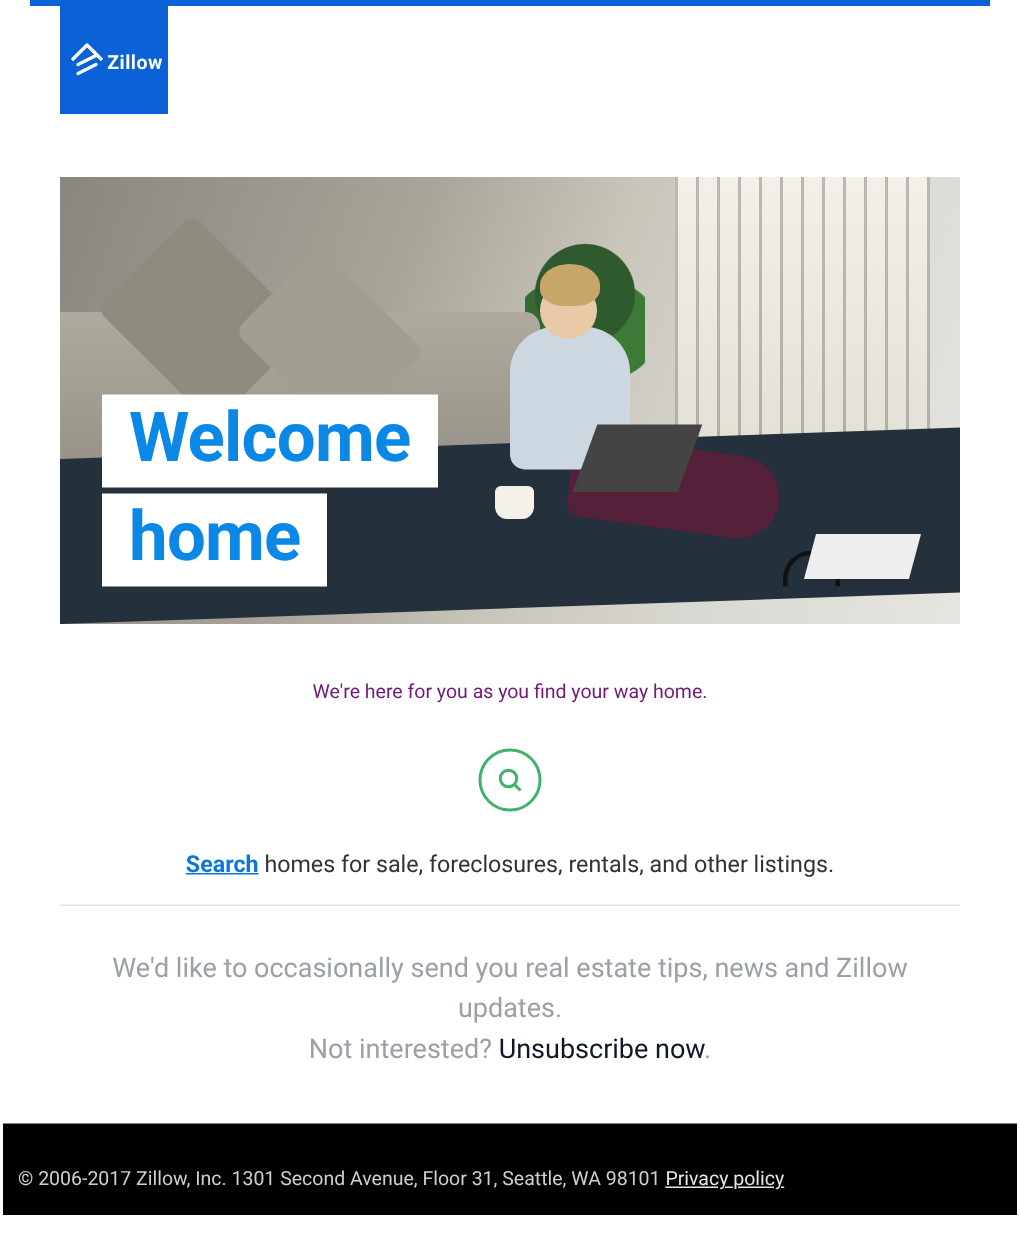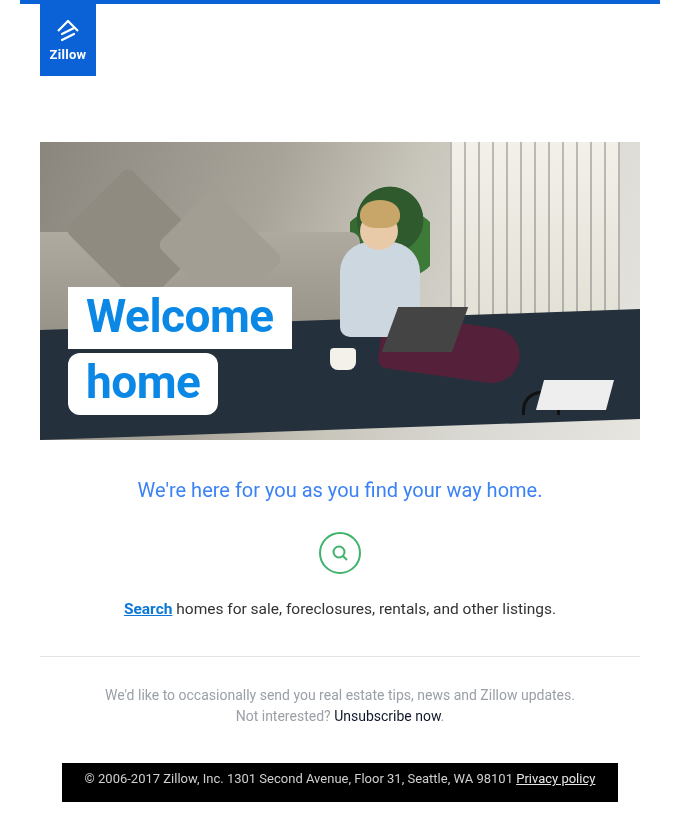--- a/index.html
+++ b/index.html
@@ -10,40 +10,40 @@
     width: 680px;
     margin: 0 auto;
   }
   .container {
     border-top: 4px solid #0b62d6;
     padding: 0 20px;
     width: 640px;
     margin: 0 auto;
   }
   .logo-block {
-    width: 56px;
+    width: 72px;
     height: 72px;
     background: #0b62d6;
     color: #fff;
     display: flex;
-    flex-direction: column;
+    flex-direction: row;
     align-items: center;
     justify-content: center;
     margin-left: 0;
     padding: 8px 0;
   }
   .logo-block svg { display: block; }
   .logo-text {
     font-size: 13px;
     font-weight: 700;
     margin-top: 4px;
     letter-spacing: 0.3px;
   }
   .hero {
-    margin-top: 66px;
+    margin-top: 42px;
     position: relative;
     background: #22c55e;
     height: 298px;
     overflow: hidden;
   }
   .hero-scene {
     position: absolute;
     inset: 0;
     background: linear-gradient(110deg, #8a867e 0%, #a9a49a 35%, #c8c5bb 55%, #d9d8d2 75%, #e6e5df 100%);
   }
@@ -204,34 +204,33 @@
     color: #0b88e6;
     font-weight: 700;
     font-size: 46px;
     line-height: 1;
     padding: 6px 18px 10px 18px;
     margin-bottom: 4px;
     letter-spacing: -0.5px;
   }
   .headline-line2 {
     display: inline-block;
-    border-radius: 12px;
   }
   .subhead {
     text-align: center;
-    font-size: 20px;
-    color: #3b82f6;
+    font-size: 13px;
+    color: #701a75;
     margin: 38px 0 30px;
   }
   .feature-row {
     display: flex;
     justify-content: flex-end;
     gap: 0;
     padding: 0 4px;
-    margin-bottom: 36px;
+    margin-bottom: 16px;
   }
   .feature {
     flex: 1;
     text-align: center;
     padding: 0 8px;
   }
   .feature .icon-circle {
     width: 42px;
     height: 42px;
     border: 2px solid #3fb36b;
@@ -251,36 +250,35 @@
     color: #0b77d6;
     font-weight: 700;
   }
   .divider {
     border: none;
     border-top: 1px solid #e3e3e3;
     margin: 0 0 28px;
   }
   .pref-text {
     text-align: center;
-    font-size: 14px;
+    font-size: 18px;
     color: #9aa0a6;
     line-height: 1.5;
     padding-bottom: 36px;
   }
   .pref-text a {
     color: #0f172a;
     text-decoration: none;
   }
   .footer-bar {
     background: #000;
     color: #cfcfcf;
     font-size: 13px;
-    text-align: center;
-    padding: 8px 10px 16px;
-    width: 556px;
+    padding: 30px 10px 16px;
+    width: 676px;
     margin: 0 auto;
   }
   .footer-bar a {
     color: #e6e6e6;
     text-decoration: underline;
   }
 </style>
 </head>
 <body>
 

